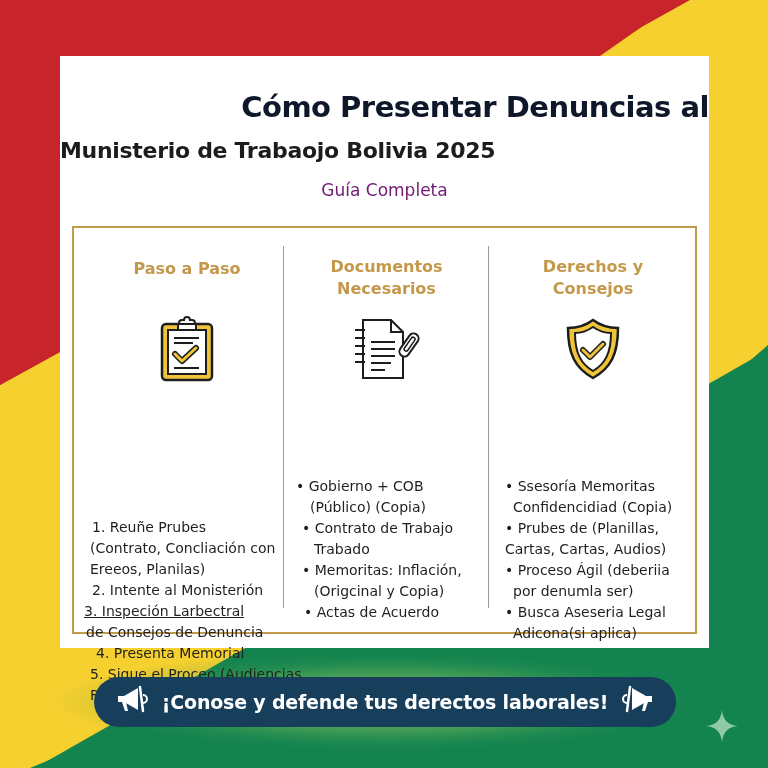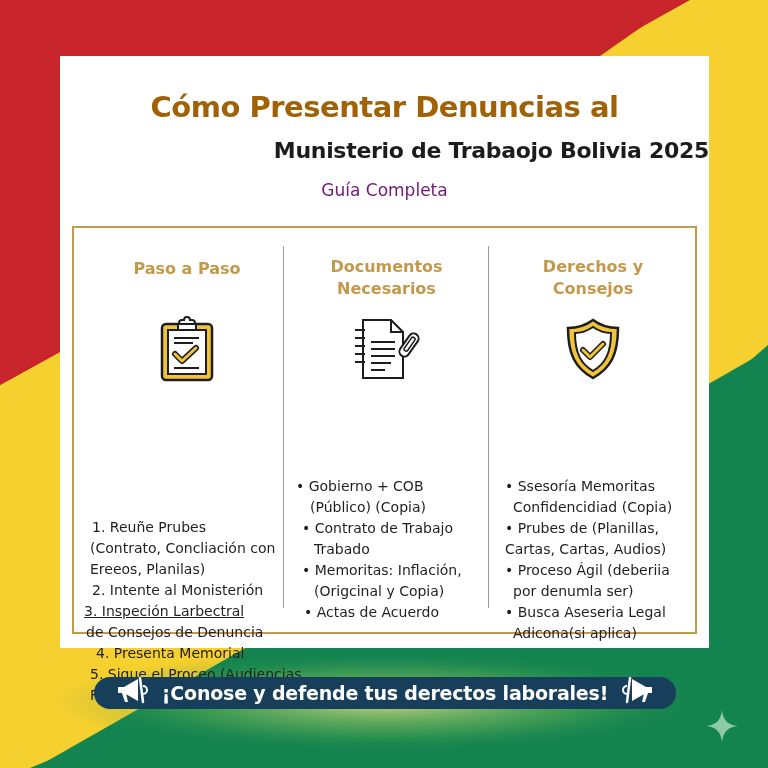--- a/index.html
+++ b/index.html
@@ -5,25 +5,25 @@
     * { box-sizing: border-box; margin: 0; padding: 0; }
     html, body { width: 768px; height: 768px; overflow: hidden; }
     body { position: relative; font-family: "Liberation Sans", "DejaVu Sans", sans-serif; background: #f6d02f; }
     .bg { position: absolute; inset: 0; }
     .bg svg { width: 768px; height: 768px; display: block; }
     .card {
       position: absolute; left: 60px; top: 56px; width: 649px; height: 592px;
       background: #ffffff;
     }
     .title1 {
-      position: absolute; left: 0; right: 0; top: 34px; text-align: center;
-      font-family: "DejaVu Sans", sans-serif; font-weight: bold; font-size: 29px; color: #a16207; letter-spacing: -0.5px;
+      position: absolute; left: 0; right: 0; top: 34px; text-align: right;
+      font-family: "DejaVu Sans", sans-serif; font-weight: bold; font-size: 29px; color: #0f172a; letter-spacing: -0.5px;
     }
     .title2 {
-      position: absolute; left: 0; right: 0; top: 82px; text-align: right;
+      position: absolute; left: 0; right: 0; top: 82px; text-align: left;
       font-family: "DejaVu Sans", sans-serif; font-weight: bold; font-size: 22px; color: #1c1c1c; letter-spacing: -0.3px;
     }
     .subtitle {
       position: absolute; left: 0; right: 0; top: 124px; text-align: center;
       font-family: "DejaVu Sans", sans-serif; font-size: 17px; color: #701a75;
     }
     .box {
       position: absolute; left: 12px; top: 170px; width: 625px; height: 408px;
       border: 2.5px solid #c29a4e;
     }
@@ -33,21 +33,21 @@
     .col3 { left: 415px; width: 208px; }
     .divider { position: absolute; top: 18px; height: 362px; width: 1px; background: #9a9a9a; }
     .col-title {
       position: absolute; left: 0; right: 0; top: 28px; text-align: center;
       font-family: "DejaVu Sans", sans-serif; font-weight: bold; font-size: 16px; color: #c4984a; line-height: 22px;
     }
     .icon-wrap { position: absolute; left: 50%; transform: translateX(-50%); }
     .list { position: absolute; font-family: "DejaVu Sans", sans-serif; font-size: 14px; color: #1f1f1f; line-height: 21px; }
     .list .line { white-space: nowrap; }
     .banner {
-      position: absolute; left: 94px; top: 677px; width: 582px; height: 32px;
+      position: absolute; left: 94px; top: 677px; width: 582px; height: 50px;
       background: #173f5c; border-radius: 25px;
       display: flex; align-items: center; justify-content: center;
     }
     .banner-text {
       font-family: "DejaVu Sans", sans-serif; font-weight: bold; font-size: 19px; color: #ffffff; letter-spacing: -0.2px;
       margin: 0 14px;
     }
     .mega { width: 34px; height: 34px; }
     .sparkle { position: absolute; left: 706px; left: 704px; top: 708px; width: 36px; height: 36px; }
   </style>

